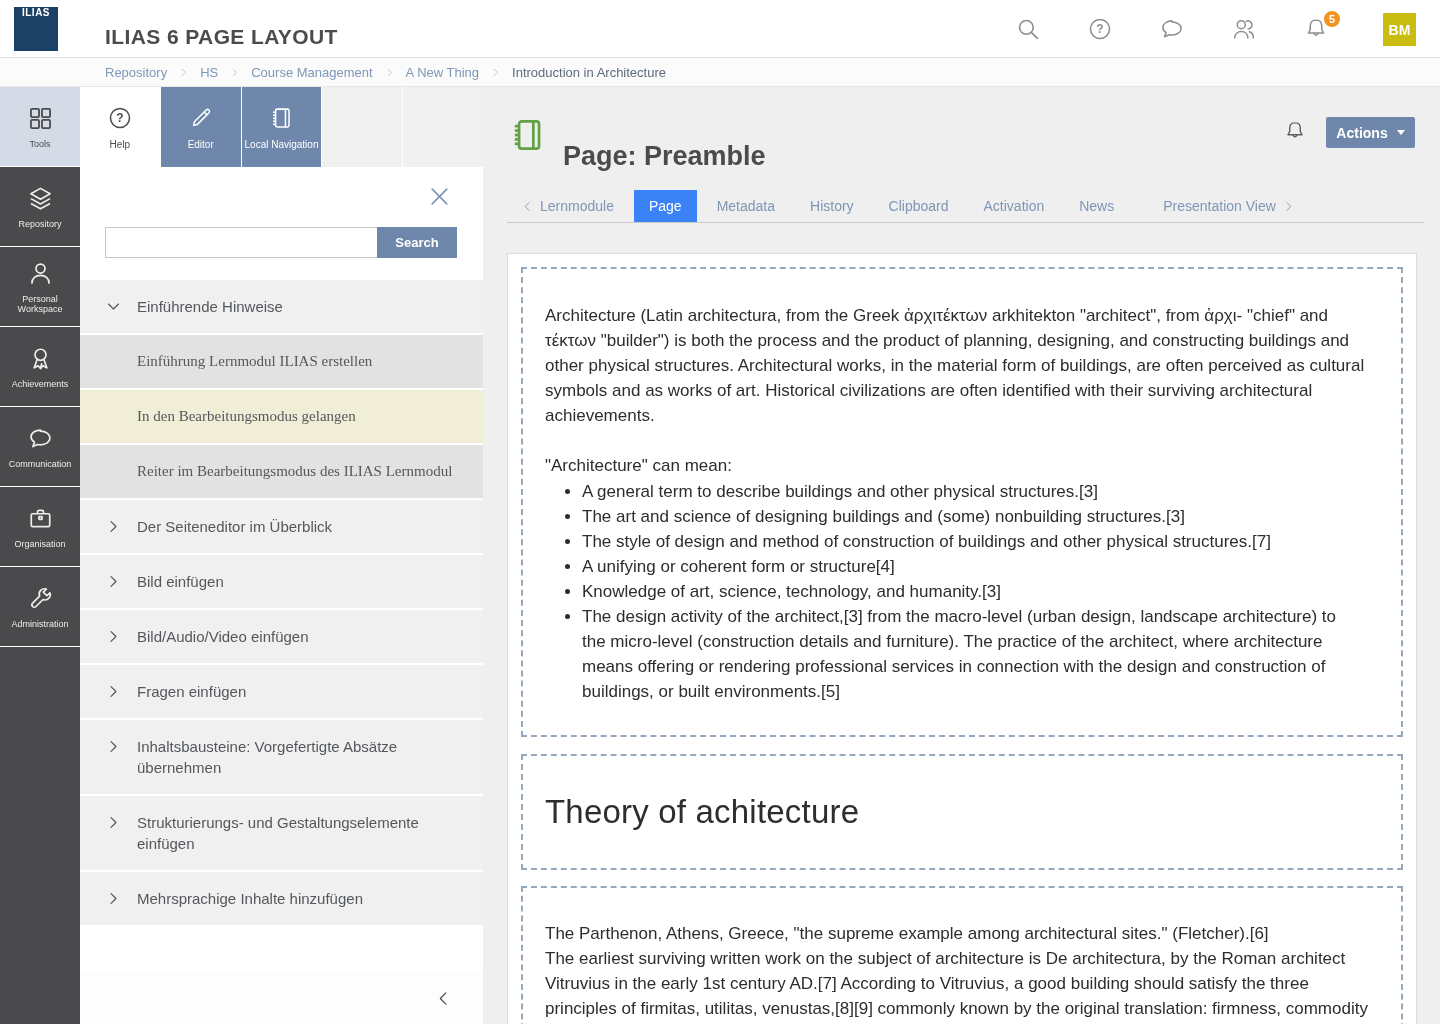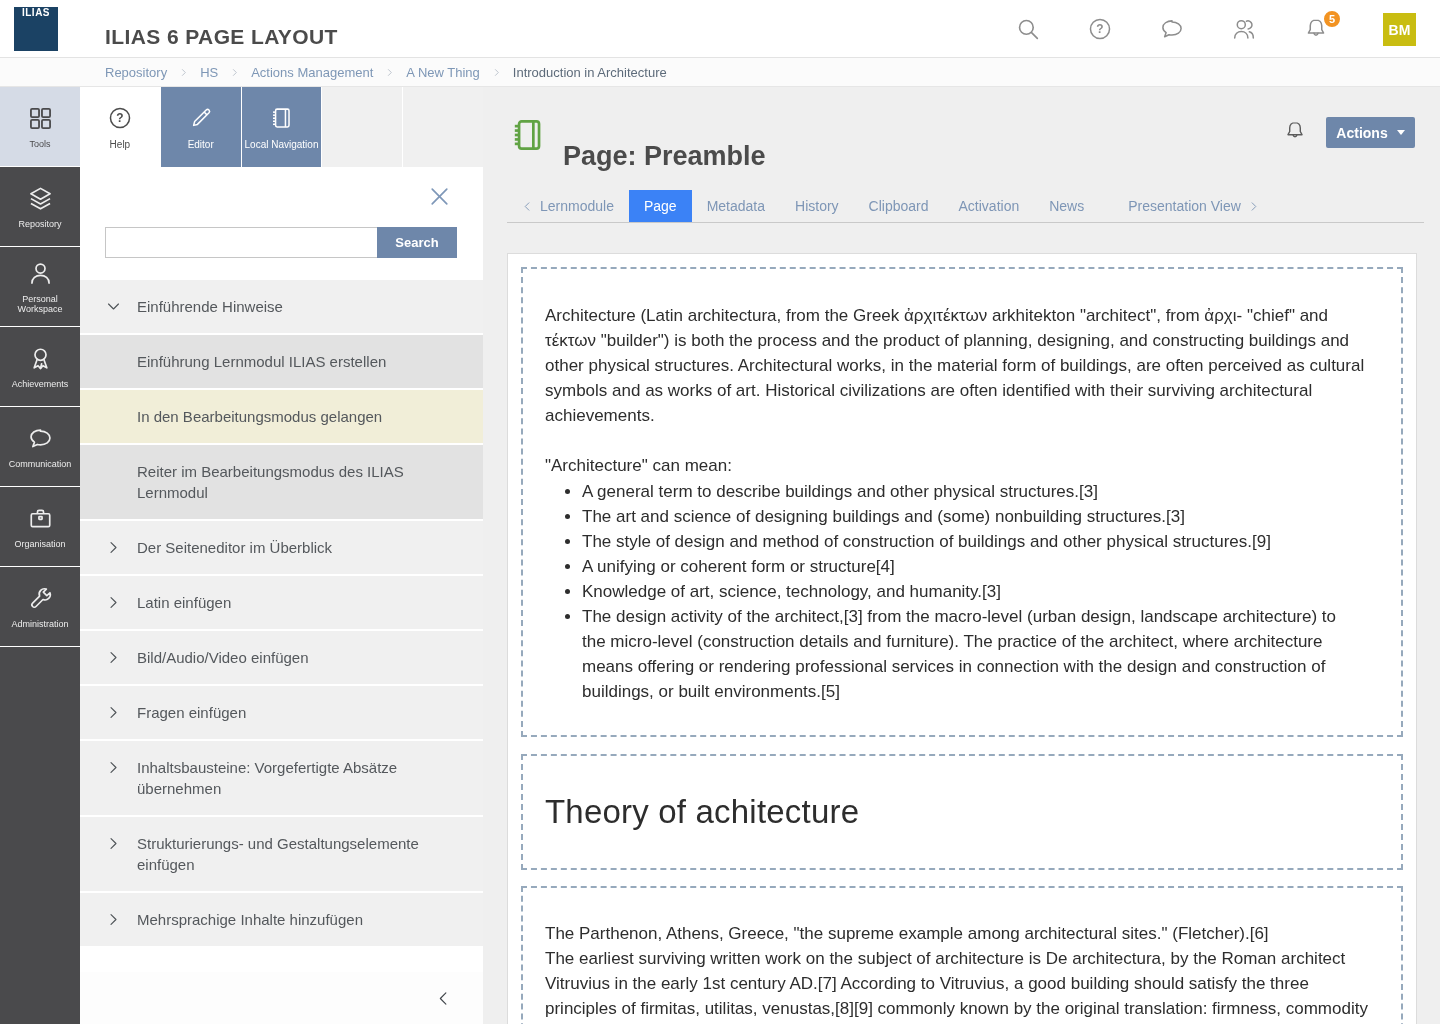--- a/index.html
+++ b/index.html
@@ -41,34 +41,34 @@
   .slot.empty { background: #f0f0f0; cursor: default; }
   .panel-close { position: absolute; top: 97px; right: 31px; width: 25px; height: 25px; color: #7e97b8; cursor: pointer; }
   .search-row { position: absolute; top: 140px; left: 25px; width: 352px; height: 31px; display: flex; }
   .search-input { flex: 1; border: 1px solid #c6c6c6; border-right: none; padding: 0 10px; font-size: 13px; font-family: "Liberation Sans", sans-serif; outline: none; background: #fff; color: #444; }
   .search-btn { width: 80px; background: #6e87aa; border: none; color: #fff; font-weight: bold; font-size: 13px; font-family: "Liberation Sans", sans-serif; cursor: pointer; }
   .tree { position: absolute; top: 193px; left: 0; right: 0; display: flex; flex-direction: column; gap: 2px; background: #fff; }
   .tree-item { display: flex; align-items: flex-start; padding: 16px 20px 16px 25px; background: #f0f0f0; color: #54585c; font-size: 15px; line-height: 21px; cursor: pointer; justify-content: flex-end; }
   .tree-item .tchev { width: 32px; flex: none; margin-top: 2px; color: #4e5357; }
   .tree-item .tchev svg { width: 17px; height: 17px; }
   .tree-item .tlabel { flex: 1; padding-right: 6px; }
-  .tree-item.sub { padding-left: 57px; background: #e2e2e2; }
+  .tree-item.sub { padding-left: 57px; background: #e2e2e2; font-family: Liberation Serif, serif; }
   .tree-item.sub.highlighted { background: #f1eed8; }
   .tree-footer { position: absolute; bottom: 0; left: 0; right: 0; height: 52px; background: #fdfdfd; display: flex; align-items: center; justify-content: flex-end; padding-right: 30px; color: #3f4449; }
   .tree-footer svg { width: 19px; height: 19px; cursor: pointer; }
 
   
   .main { position: absolute; left: 483px; top: 87px; right: 0; bottom: 0; background: #efefef; }
   .page-icon { position: absolute; left: 25px; top: 29px; width: 38px; height: 45px; color: #61a344; }
   .page-title { position: absolute; left: 80px; top: 36px; font-size: 27px; font-weight: bold; color: #4b4b4b; text-align: right; }
   .hdr-bell { position: absolute; right: 133px; top: 32px; width: 24px; height: 27px; color: #5c5c5c; cursor: pointer; }
   .actions-btn { position: absolute; right: 25px; top: 30px; width: 89px; height: 31px; background: #6e87aa; border-radius: 2px; color: #fff; font-size: 14px; font-weight: bold; display: flex; align-items: center; justify-content: center; gap: 9px; cursor: pointer; text-align: right; }
   .caret-down { width: 0; height: 0; border-left: 4.5px solid transparent; border-right: 4.5px solid transparent; border-top: 5px solid #fff; }
 
-  .tab-bar { position: absolute; left: 24px; right: 16px; top: 103px; height: 33px; border-bottom: 1px solid #c9c9c9; display: flex; align-items: stretch; font-size: 14px; color: #7e96b6; }
+  .tab-bar { position: absolute; left: 24px; right: 16px; top: 103px; height: 33px; border-bottom: 1px solid #c9c9c9; display: flex; align-items: stretch; font-size: 14px; color: #7e96b6; gap: 5px; }
   .tab { padding: 0 15px; display: flex; align-items: center; gap: 7px; white-space: nowrap; cursor: pointer; }
   .tab svg { width: 11px; height: 11px; }
   .tab.active { background: #3b82f6; color: #fff; }
   .tab.fwd { margin-left: 14px; }
 
   .content-panel { position: absolute; left: 24px; right: 23px; top: 166px; height: 900px; background: #fff; border: 1px solid #dcdcdc; }
   .dashed-box { border: 2px dashed #96a9bc; }
   .box1 { margin: 13px 13px 17px; padding: 34px 22px 30px; }
   .box2 { margin: 0 13px 16px; padding: 37px 22px; }
   .box3 { margin: 0 13px 13px; padding: 33px 22px 40px; }
@@ -131,21 +131,21 @@
       <svg viewBox="0 0 24 24" fill="none" stroke="currentColor" stroke-width="2">
         <polyline points="9,5 16,12 9,19"></polyline>
       </svg>
     </span>
   <span class="crumb">HS</span>
   <span class="crumb-sep">
       <svg viewBox="0 0 24 24" fill="none" stroke="currentColor" stroke-width="2">
         <polyline points="9,5 16,12 9,19"></polyline>
       </svg>
     </span>
-  <span class="crumb">Actions Management</span>
+  <span class="crumb">Course Management</span>
   <span class="crumb-sep">
       <svg viewBox="0 0 24 24" fill="none" stroke="currentColor" stroke-width="2">
         <polyline points="9,5 16,12 9,19"></polyline>
       </svg>
     </span>
   <span class="crumb">A New Thing</span>
   <span class="crumb-sep">
       <svg viewBox="0 0 24 24" fill="none" stroke="currentColor" stroke-width="2">
         <polyline points="9,5 16,12 9,19"></polyline>
       </svg>
@@ -298,21 +298,21 @@
           </svg>
         </span>
       <span class="tlabel">Der Seiteneditor im Überblick</span>
     </div>
     <div class="tree-item">
       <span class="tchev">
           <svg viewBox="0 0 24 24" fill="none" stroke="currentColor" stroke-width="1.6" stroke-linecap="round" stroke-linejoin="round">
             <polyline points="8.5,5 15.5,12 8.5,19"></polyline>
           </svg>
         </span>
-      <span class="tlabel">Latin einfügen</span>
+      <span class="tlabel">Bild einfügen</span>
     </div>
     <div class="tree-item">
       <span class="tchev">
           <svg viewBox="0 0 24 24" fill="none" stroke="currentColor" stroke-width="1.6" stroke-linecap="round" stroke-linejoin="round">
             <polyline points="8.5,5 15.5,12 8.5,19"></polyline>
           </svg>
         </span>
       <span class="tlabel">Bild/Audio/Video einfügen</span>
     </div>
     <div class="tree-item">
@@ -401,21 +401,21 @@
     </div>
   </div>
 
   <div class="content-panel">
     <div class="dashed-box box1">
       <p class="body-text p1">Architecture (Latin architectura, from the Greek ἀρχιτέκτων arkhitekton "architect", from ἀρχι- "chief" and τέκτων "builder") is both the process and the product of planning, designing, and constructing buildings and other physical structures. Architectural works, in the material form of buildings, are often perceived as cultural symbols and as works of art. Historical civilizations are often identified with their surviving architectural achievements.</p>
       <p class="body-text list-intro">"Architecture" can mean:</p>
       <ul class="content-list body-text">
         <li>A general term to describe buildings and other physical structures.[3]</li>
         <li>The art and science of designing buildings and (some) nonbuilding structures.[3]</li>
-        <li>The style of design and method of construction of buildings and other physical structures.[9]</li>
+        <li>The style of design and method of construction of buildings and other physical structures.[7]</li>
         <li>A unifying or coherent form or structure[4]</li>
         <li>Knowledge of art, science, technology, and humanity.[3]</li>
         <li>The design activity of the architect,[3] from the macro-level (urban design, landscape architecture) to the micro-level (construction details and furniture). The practice of the architect, where architecture means offering or rendering professional services in connection with the design and construction of buildings, or built environments.[5]</li>
       </ul>
     </div>
 
     <div class="dashed-box box2">
       <h2 class="h2">Theory of achitecture</h2>
     </div>
 

